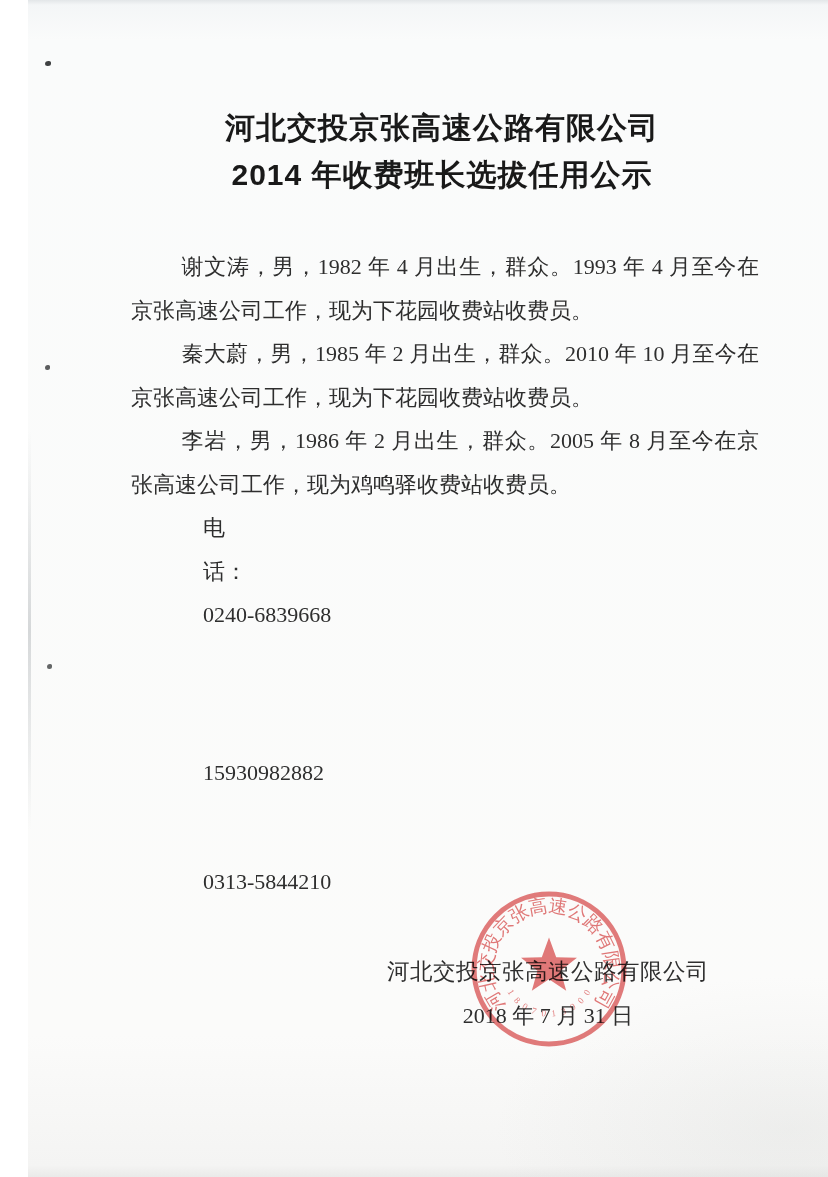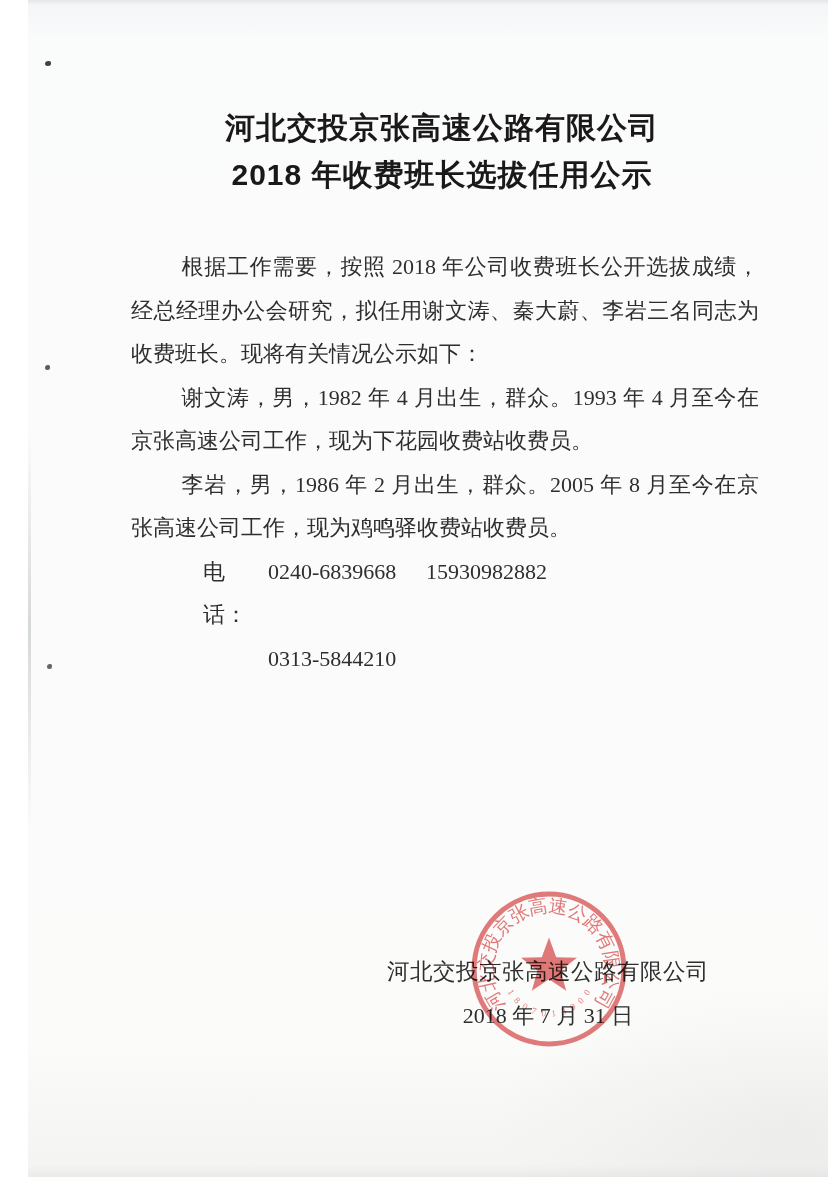--- a/index.html
+++ b/index.html
@@ -34,21 +34,21 @@
   .doc-body{
     margin:47px 97px 0 103px;
     font-size:22px;
     line-height:43.5px;
     text-align:justify;
     color:#2e2e2e;
   }
   .doc-body p{margin:0;text-indent:2.3em;}
 
   .phone-block{font-size:22px;line-height:43.5px;}
-  .phone-row{display:flex;padding-left:72px;}
+  .phone-row{display:flex;padding-left:72px;flex-direction:column;}
   .phone-label{display:inline-block;width:65px;flex:0 0 65px;}
   .phone-num1{display:inline-block;width:158px;flex:0 0 158px;}
 
   .signature{
     position:absolute;
     left:358px;top:950px;width:324px;
     text-align:center;
     color:#2e2e2e;
   }
   .sig-company{font-size:22.5px;line-height:44px;letter-spacing:.5px;}
@@ -68,26 +68,26 @@
 
 <div class="scan-page">
 
   <div class="edge-left"></div>
   <div class="speck s1"></div>
   <div class="speck s2"></div>
   <div class="speck s3"></div>
 
   <header class="doc-title">
     <div>河北交投京张高速公路有限公司</div>
-    <div>2018 年收费班长选拔任用公示</div>
+    <div>2014 年收费班长选拔任用公示</div>
   </header>
 
   <section class="doc-body">
-    <p>根据工作需要，按照 2018 年公司收费班长公开选拔成绩，经总经理办公会研究，拟任用谢文涛、秦大蔚、李岩三名同志为收费班长。现将有关情况公示如下：</p>
     <p>谢文涛，男，1982 年 4 月出生，群众。1993 年 4 月至今在京张高速公司工作，现为下花园收费站收费员。</p>
+    <p>秦大蔚，男，1985 年 2 月出生，群众。2010 年 10 月至今在京张高速公司工作，现为下花园收费站收费员。</p>
     <p>李岩，男，1986 年 2 月出生，群众。2005 年 8 月至今在京张高速公司工作，现为鸡鸣驿收费站收费员。</p>
 
     <div class="phone-block">
       <div class="phone-row">
         <span class="phone-label">电话：</span>
         <span class="phone-num1">0240-6839668</span>
         <span>15930982882</span>
       </div>
       <div class="phone-row">
         <span class="phone-label"></span>

